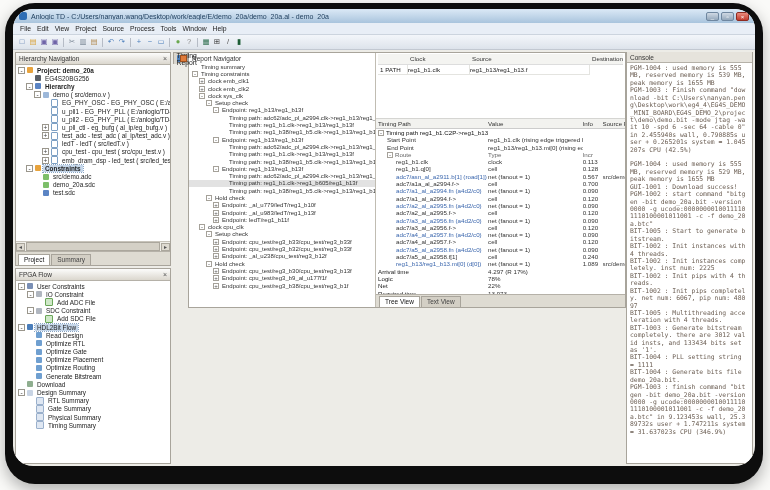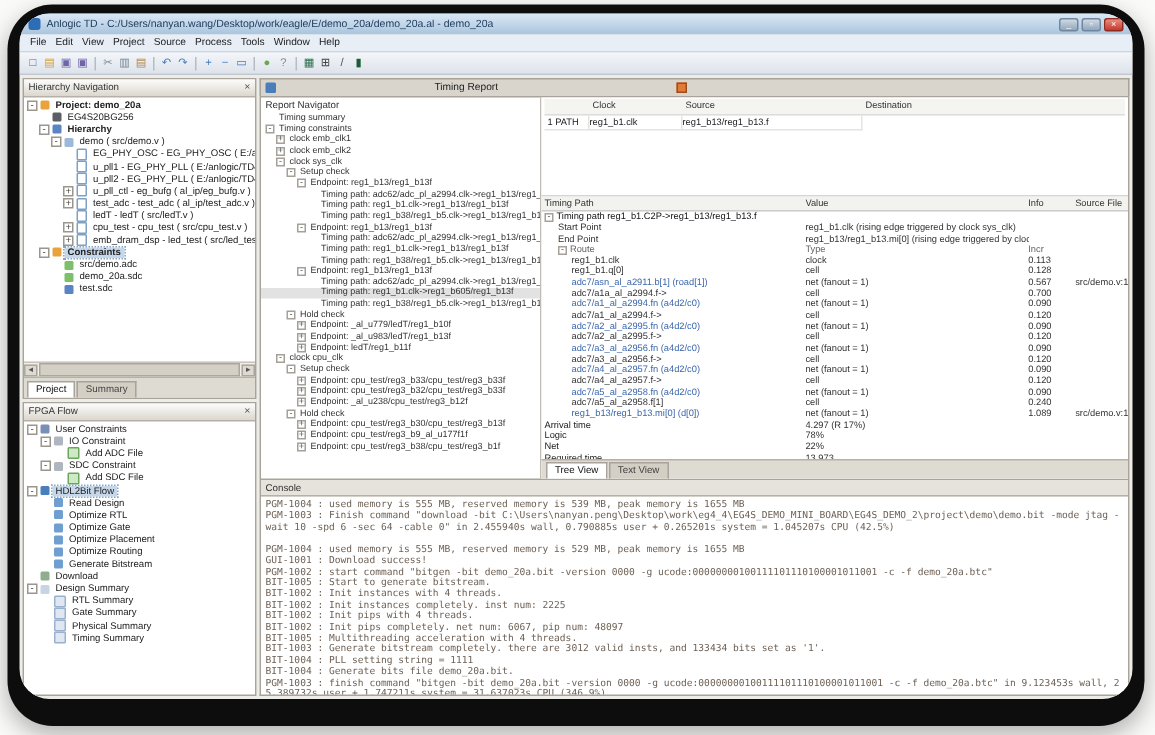--- a/index.html
+++ b/index.html
@@ -55,21 +55,21 @@
   .hscroll{height:9px;flex:none;background:#f0eee9;border-top:1px solid #c8c4bb;display:flex;align-items:center;}
   .sarrow{width:9px;height:8px;background:#dedad1;border:1px solid #aba79d;font-size:6px;line-height:7px;
     text-align:center;color:#555;box-sizing:border-box;flex:none;}
   .sthumb{height:7px;background:#d4d0c6;border:1px solid #aba79d;flex:1;margin:0 1px;}
   .ptabs{height:13px;flex:none;background:#dedbd2;display:flex;align-items:flex-end;padding-left:2px;
     gap:1px;border-top:1px solid #b5b1a8;}
   .ptab{font-size:6.5px;padding:1px 5px 2px;background:#d3cfc5;border:1px solid #a8a49b;border-bottom:none;color:#444;}
   .ptab.active{background:#fff;color:#111;}
 
   
-  .doccol{flex:1;display:flex;flex-direction:column;min-width:0;}
+  .doccol{flex:1;display:flex;flex-direction:row;min-width:0;}
   .doctabbar{height:11px;flex:none;background:#d9d5cc;border:1px solid #a8a49b;border-bottom:none;
     display:flex;align-items:center;padding:0 3px;position:relative;}
   .docicon{width:7px;height:7px;background:#4a7ebb;border-radius:1px;flex:none;}
   .doctab-title{font-size:6.8px;color:#222;position:absolute;left:20%;}
   .tabclose{position:absolute;left:48%;width:7px;height:7px;background:#e07b39;border:1px solid #9c4f1d;box-sizing:border-box;}
   .docbody{height:254px;flex:none;display:flex;border:1px solid #a8a49b;background:#fff;min-width:0;}
   .navpane{width:186px;flex:none;border-right:1px solid #c0bcb2;display:flex;flex-direction:column;min-width:0;}
   .navhead{font-size:6.5px;color:#333;padding:2px 3px 1px;flex:none;}
   .navtree{flex:1;overflow:hidden;font-size:6px;color:#333;}
   .nrow{display:flex;align-items:center;height:7.3px;white-space:nowrap;}

